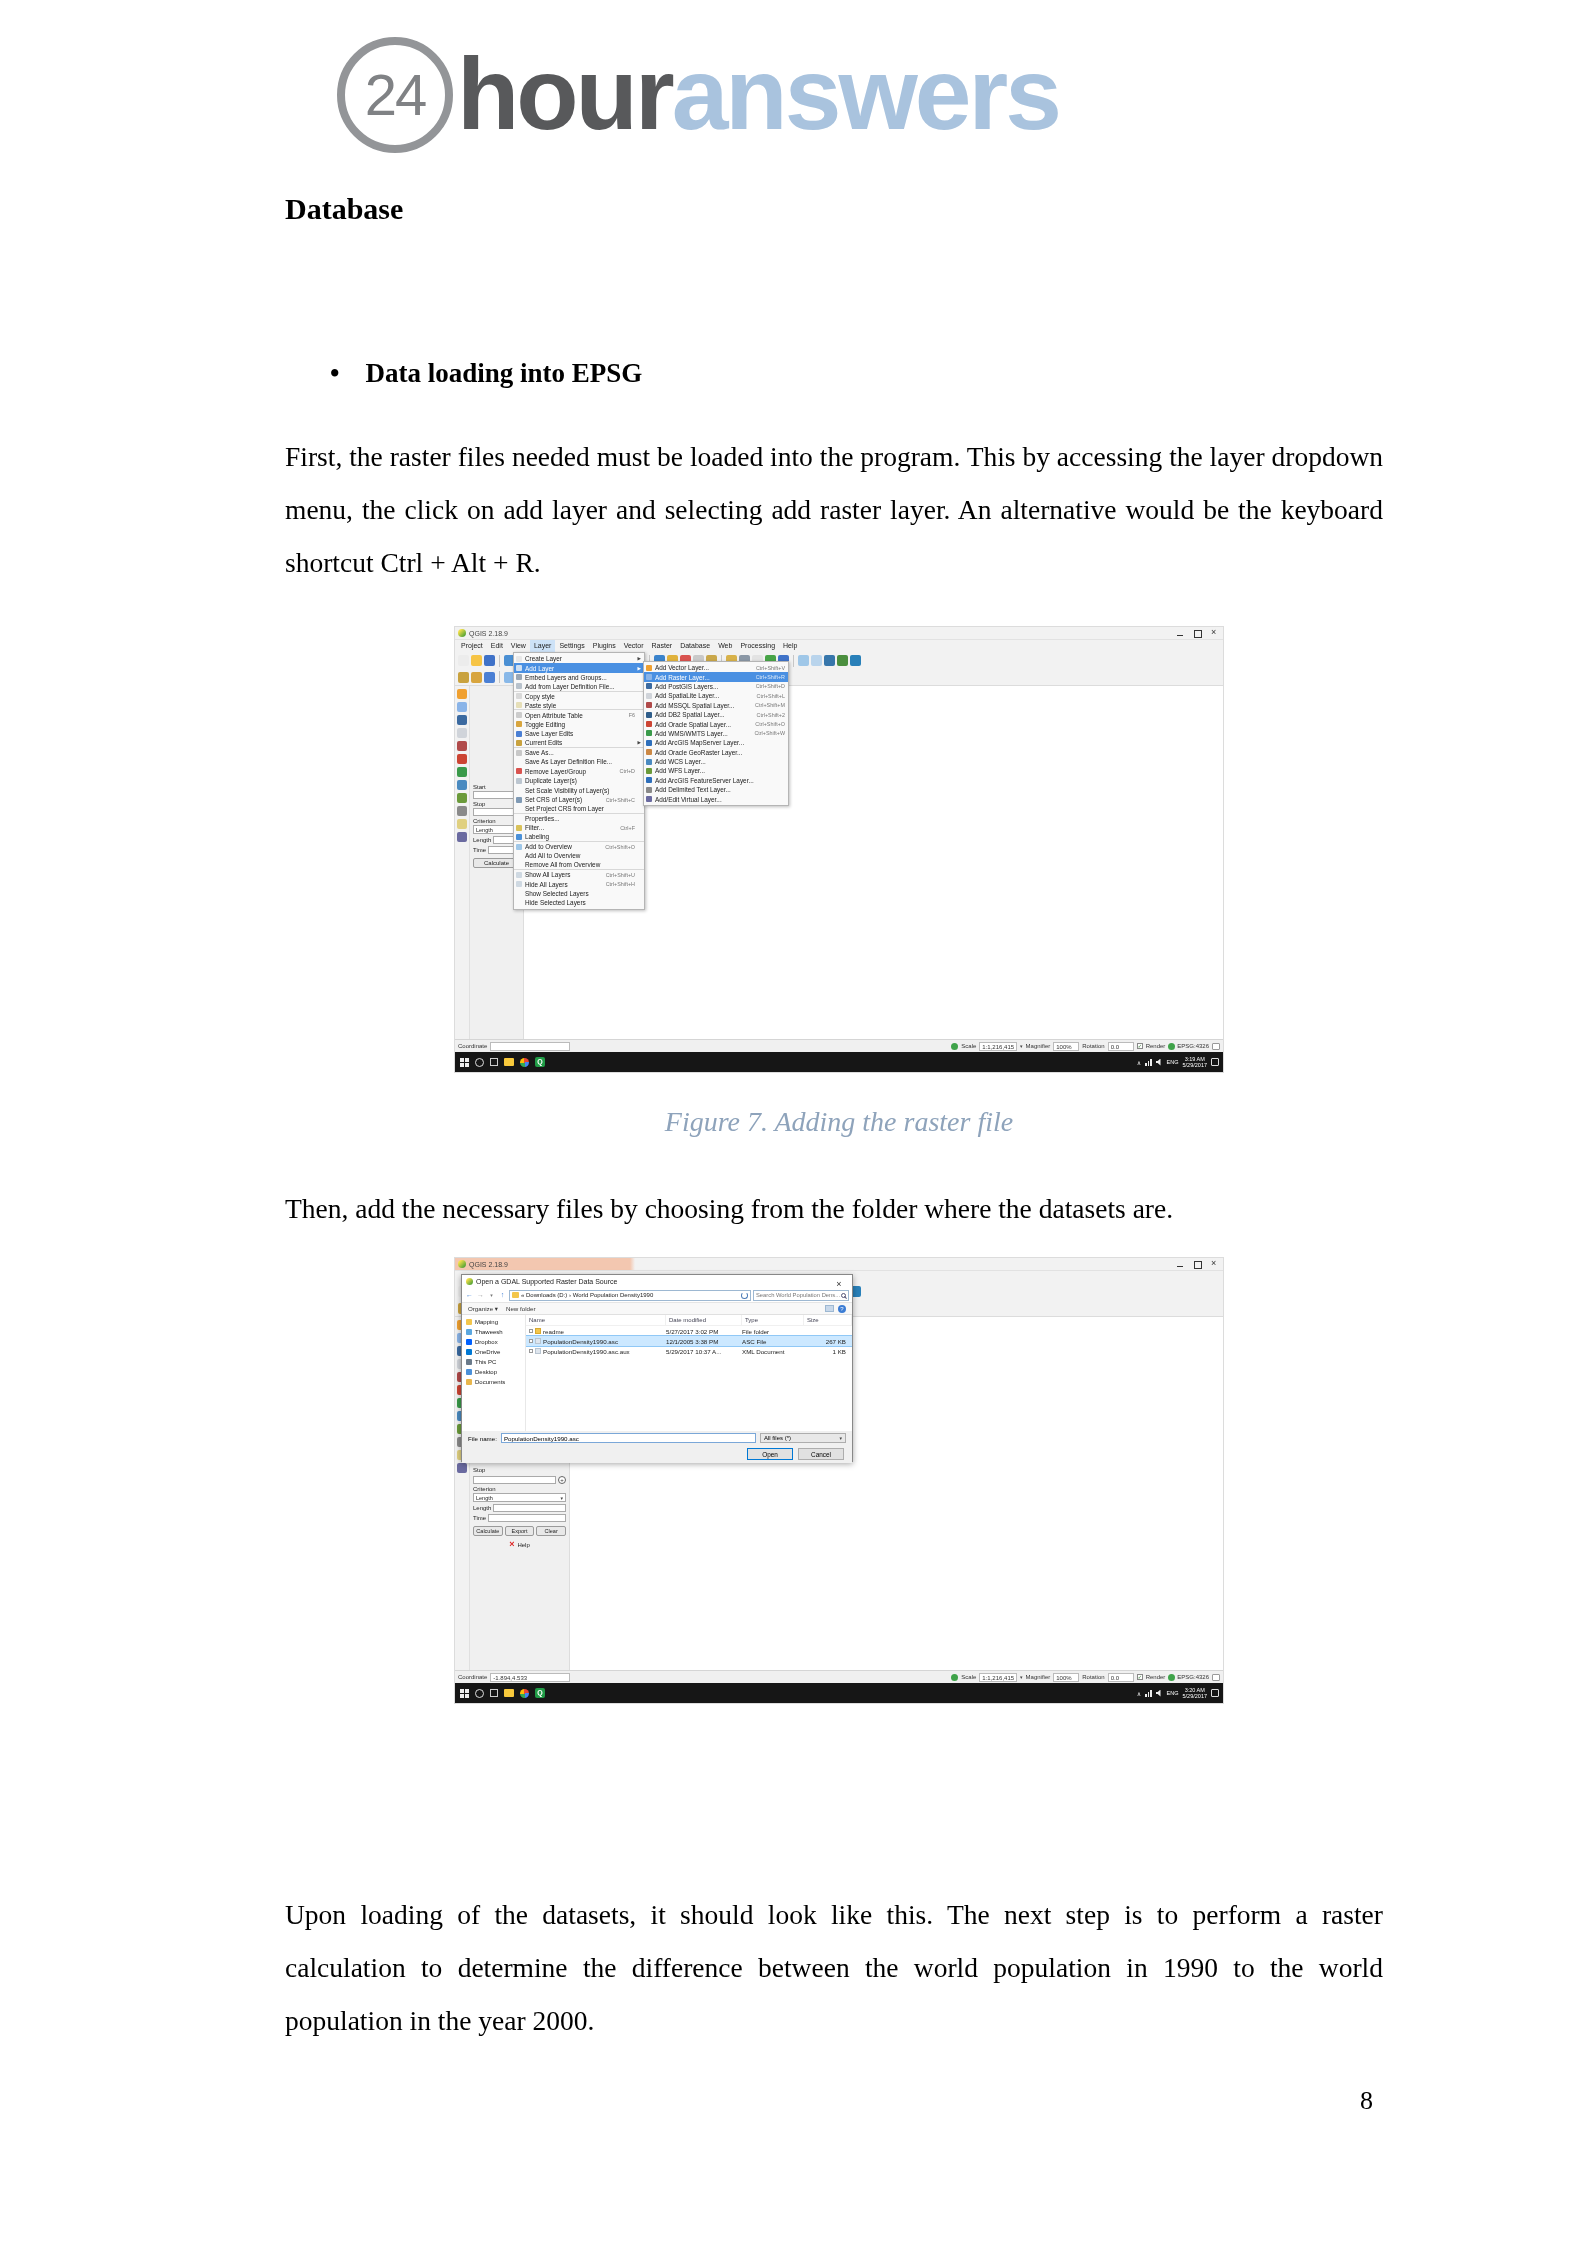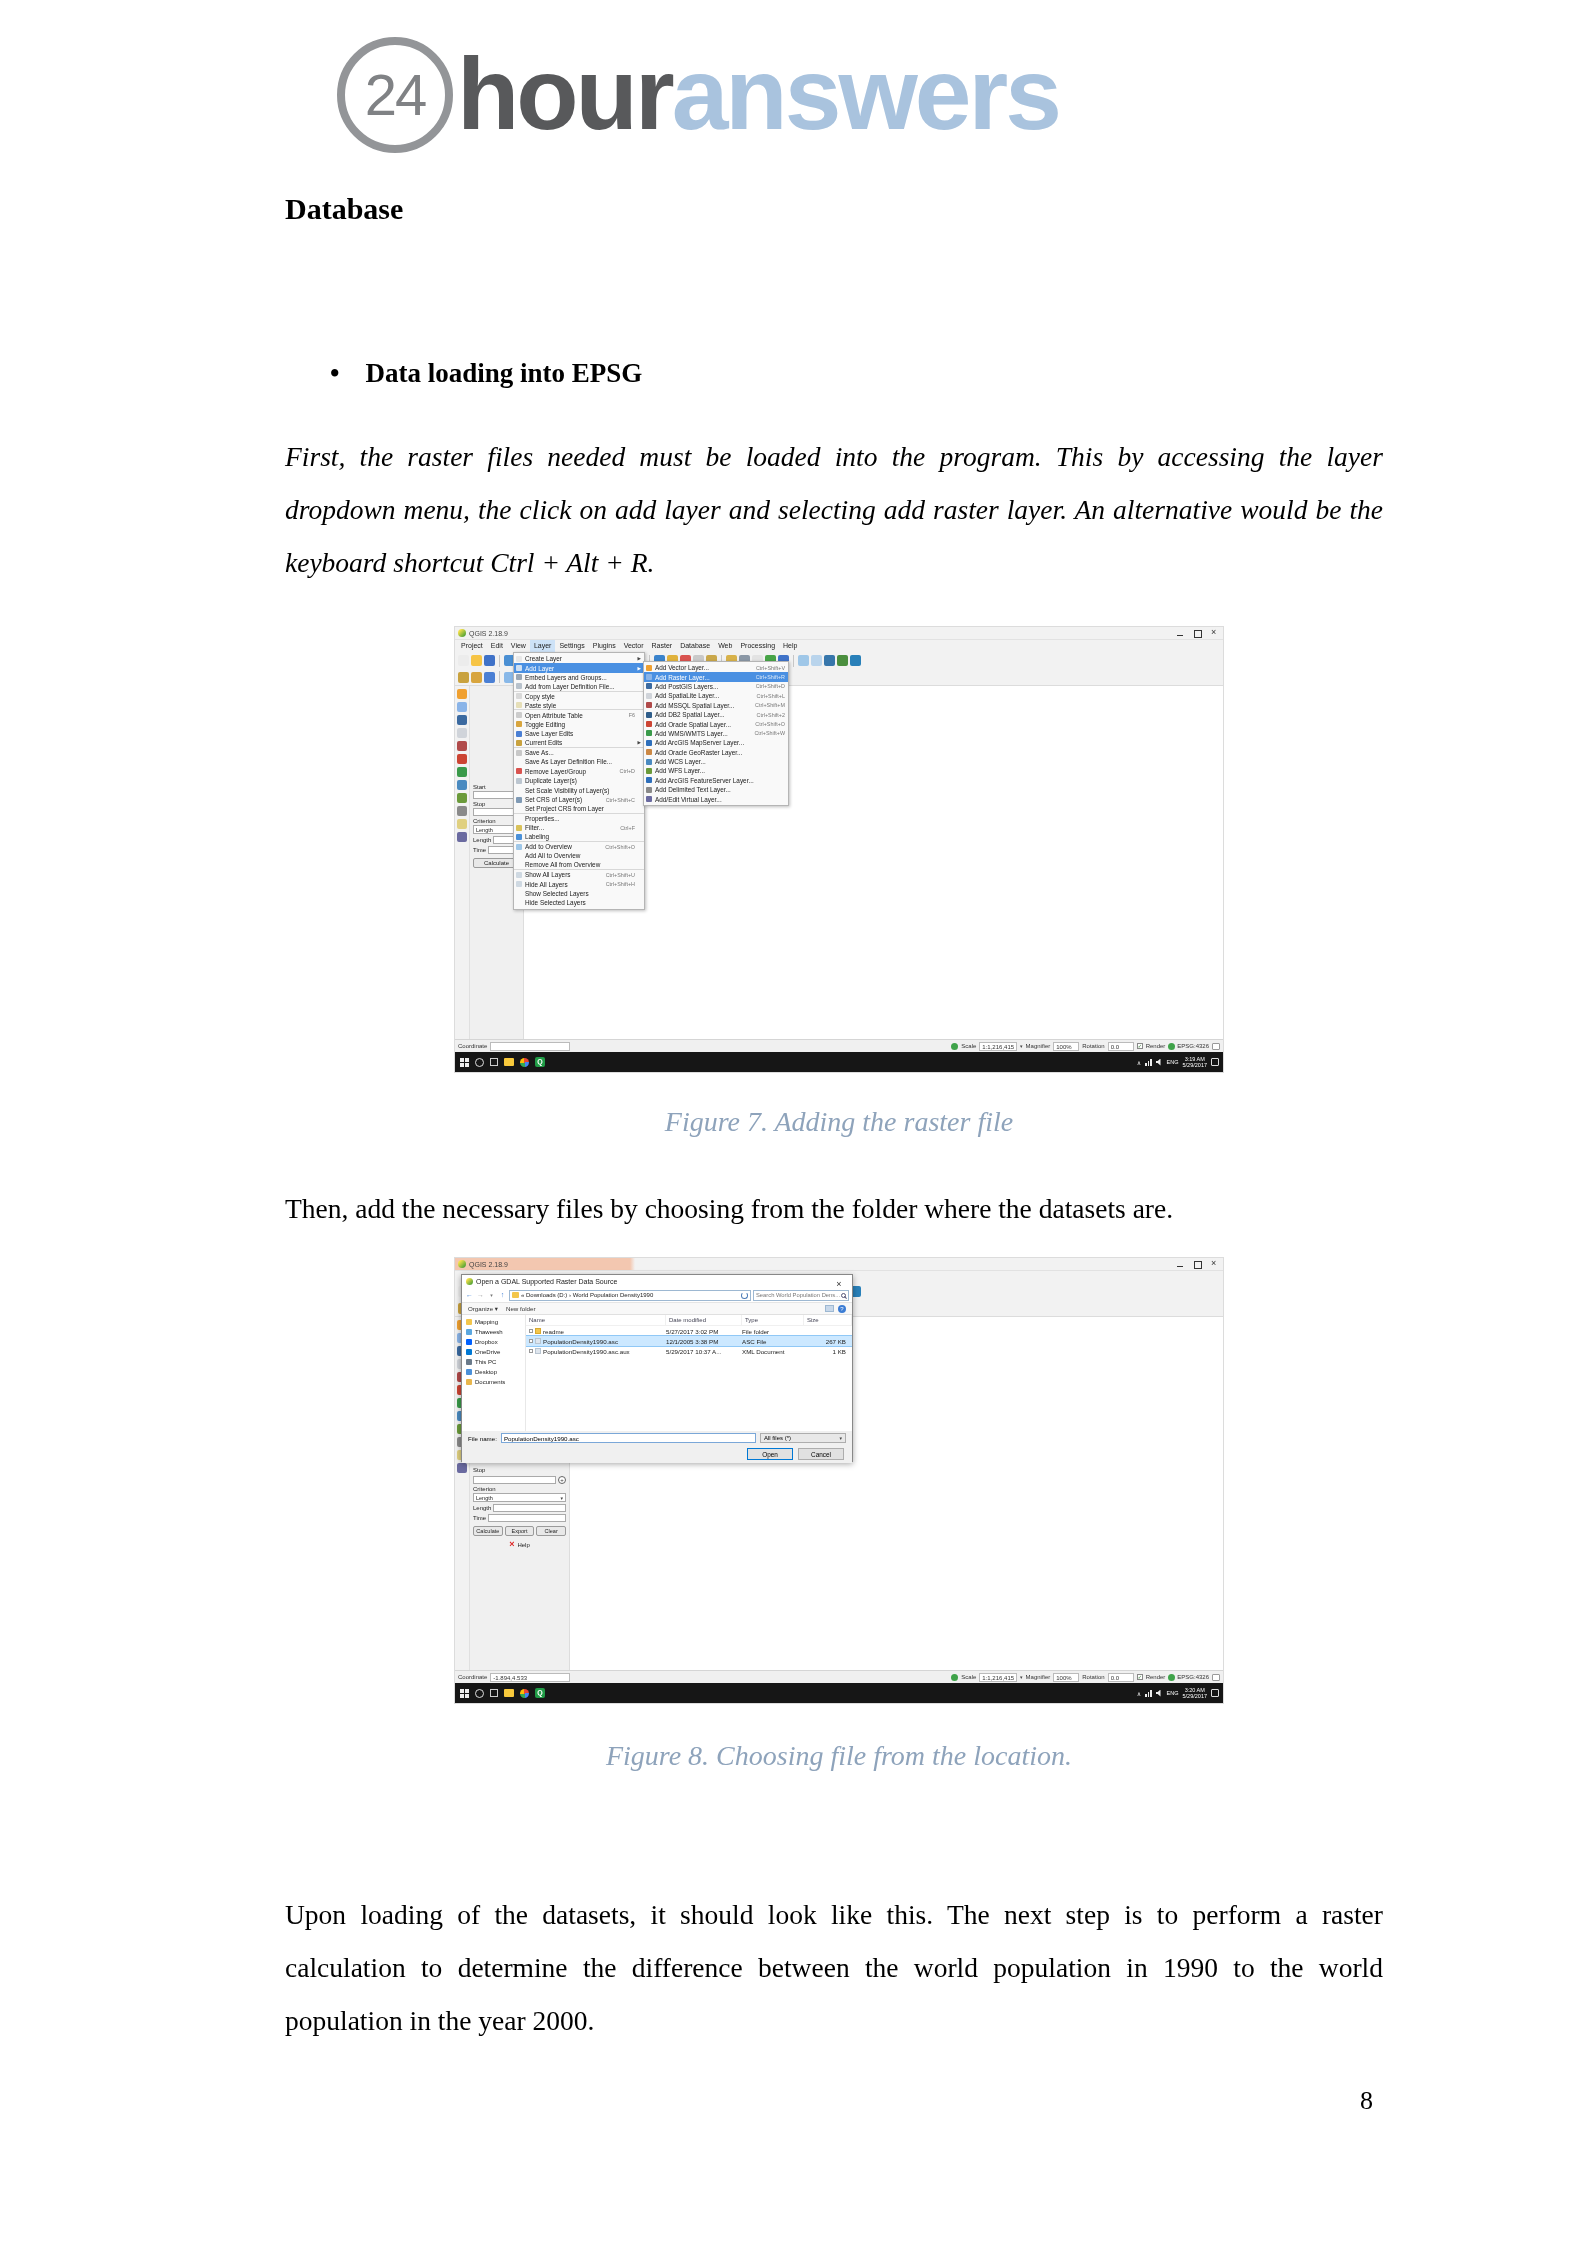--- a/index.html
+++ b/index.html
@@ -17,21 +17,21 @@
   .logo-answers { font-size:102px; font-weight:700; color:#a9c3de; letter-spacing:-3px; }
 
   
   .h-appendix { position:absolute; top:192px; left:285px; font-size:30px; font-weight:700; }
   .h-section  { position:absolute; top:278px; left:285px; font-size:31px; font-weight:700; }
   .bullet-row { position:absolute; top:358px; left:330px; display:flex; gap:26px;
                 font-size:27px; font-weight:700; }
   .bullet-row::before { content:"\2022"; font-size:27px; }
   .para { position:absolute; left:285px; width:1098px; font-size:27.5px; line-height:53px;
           text-align:justify; }
-  .p1 { top:430px;font-style:italic; } .p2 { top:1182px; } .p3 { top:1888px; }
+  .p1 { top:430px; } .p2 { top:1182px; } .p3 { top:1888px; }
   .caption { position:absolute; left:455px; width:768px; text-align:center; font-style:italic;
              color:#8ea3bb; font-size:28px; }
   .cap7 { top:1098px;margin-top:8px; } .cap8 { top:1740px; }
   .page-num { position:absolute; top:2086px; left:1360px; font-size:26px; }
 
   
   .figure { position:absolute; left:455px; }
   .fig7 { top:627px; } .fig8 { top:1258px; }
   .shot { position:relative; width:768px; height:445px; background:#fff; overflow:hidden;
           font-family:"Liberation Sans", sans-serif; box-shadow:0 0 0 1px #dcdcdc; }
@@ -982,18 +982,17 @@
           <span class="tk-lang">ENG</span>
           <span class="tk-time">
             <span>3:20 AM</span>
             <span>5/29/2017</span>
           </span>
           <span class="tk-note"></span>
         </span>
       </div>
     </div>
   </div>
-  <div class="caption cap8">Figure 8. Choosing file from the location.</div>
 
   <p class="para p3">Upon loading of the datasets, it should look like this. The next step is to perform a raster calculation to determine the difference between the world population in 1990 to the world population in the year 2000.</p>
 
   <div class="page-num">8</div>
 </div>
 
 </body></html>

